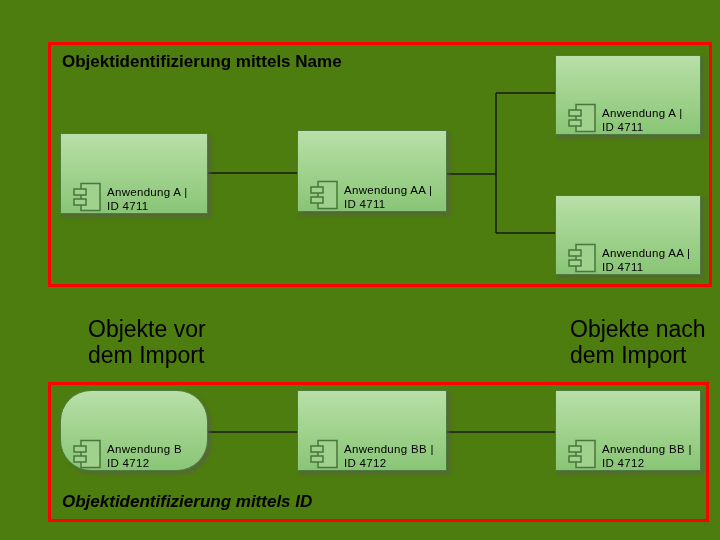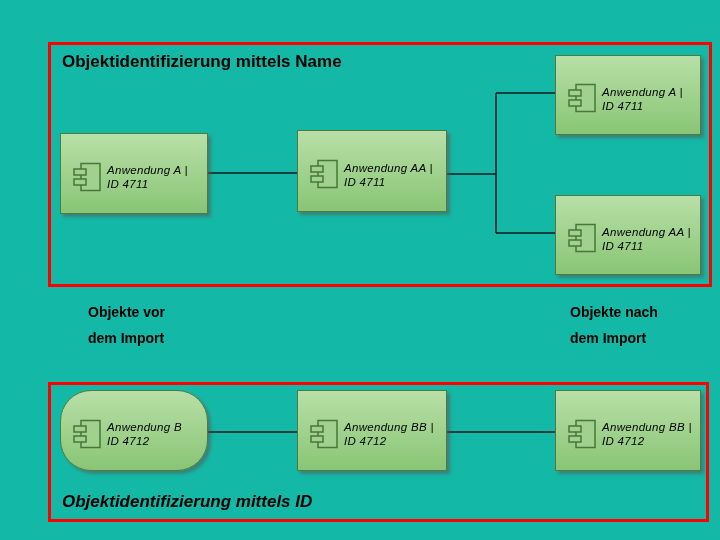--- a/index.html
+++ b/index.html
@@ -1,47 +1,47 @@
 <!DOCTYPE html>
 <html><head>
 <meta charset="utf-8">
 <style>
   html,body { margin:0; padding:0; background:#ffffff; }
   #canvas {
     position:relative; width:720px; height:540px;
-    background:#14b8a6; overflow:hidden;
+    background:#4d7c0f; overflow:hidden;
     font-family:"Liberation Sans", sans-serif;
     color:#000;
   }
   .red-frame {
     position:absolute; border:3px solid #ff0000; background:transparent;
     box-sizing:border-box;
   }
   #frame-top  { left:48px; top:42px;  width:664px; height:245px; }
   #frame-bottom { left:48px; top:382px; width:661px; height:140px; }
   .frame-title {
     position:absolute; font-size:17px; font-weight:bold; white-space:nowrap;
   }
   #frame-top .frame-title { left:11px; top:7px; }
   #frame-bottom .frame-title { left:11px; bottom:7px;font-style:italic; }
   .comp-box {
     position:absolute; box-sizing:border-box;
     background:linear-gradient(to bottom, #b9dfa8 0%, #9ed18b 55%, #89c576 100%);
     border:1px solid #4e7c3c;
     box-shadow:3px 3px 3px rgba(90,90,90,0.55);
-    display:flex; align-items:center;font-style:italic;
+    display:flex; align-items:flex-end;
   }
   .comp-icon { flex:0 0 auto; margin:7px 5px 0 12px; line-height:0; }
   .comp-text {
     margin-top:7px; font-size:11.5px; line-height:14px; letter-spacing:0.3px;
     white-space:nowrap;
   }
   .comp-text span { display:block; }
   .col-label {
-    position:absolute; top:299px; font-size:14px; font-weight:bold;
+    position:absolute; top:316px; font-size:23px; font-weight:normal;
     line-height:26px; white-space:pre-line;
   }
   #label-before { left:88px; }
   #label-excel  { left:312px; }
   #label-after  { left:570px; }
   #connector-layer { position:absolute; left:0; top:0; pointer-events:none; }
 </style>
 </head>
 <body>
 

